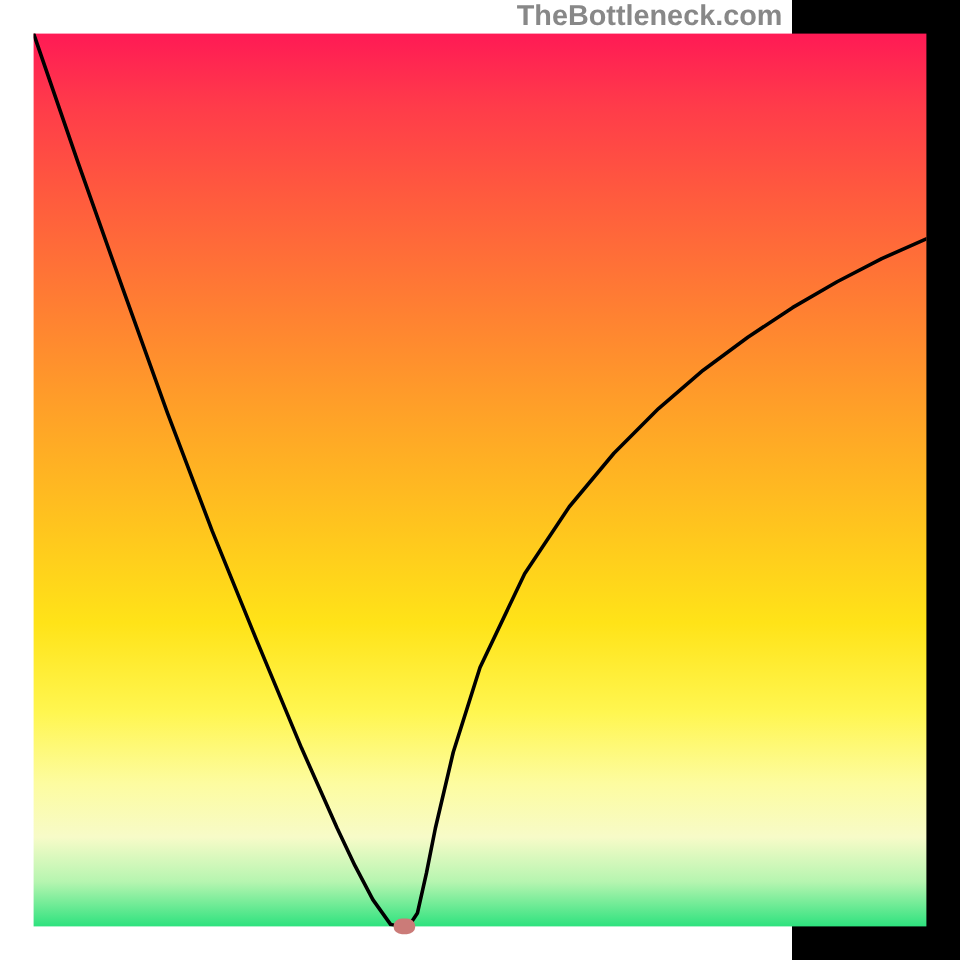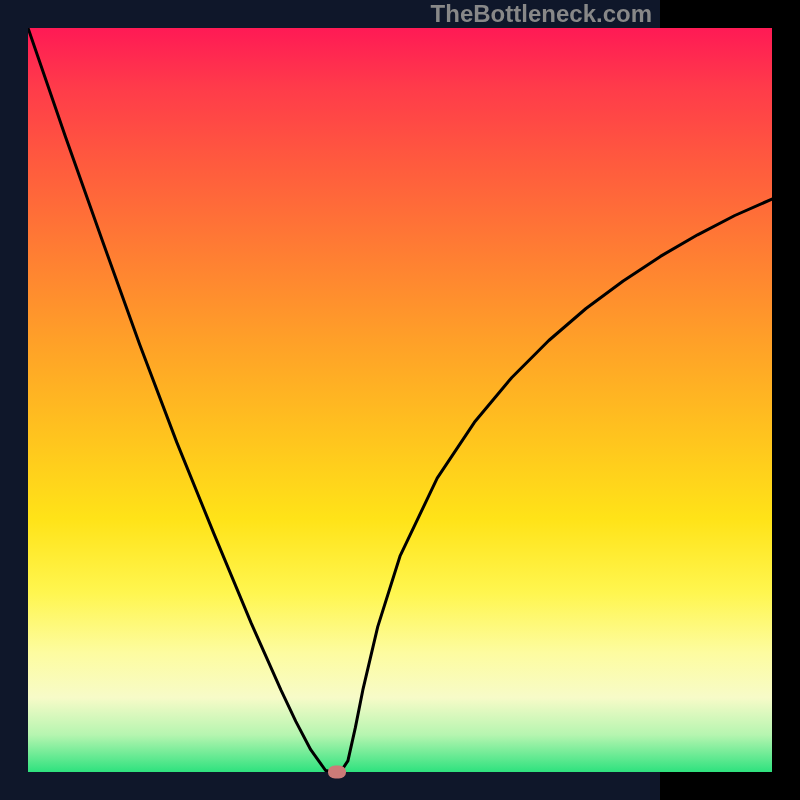--- a/index.html
+++ b/index.html
@@ -8,21 +8,21 @@
     width: 800px;
     height: 800px;
     background: #000;
     font-family: Arial, Helvetica, sans-serif;
     overflow: hidden;
   }
   .frame {
     position: relative;
     width: 660px;
     height: 800px;
-    background: #0f172a;
+    background: #ffffff;
   }
   .watermark {
     position: absolute;
     top: 0;
     right: 8px;
     color: #888;
     font-size: 24px;
     font-weight: bold;
     z-index: 30;
     user-select: none;

